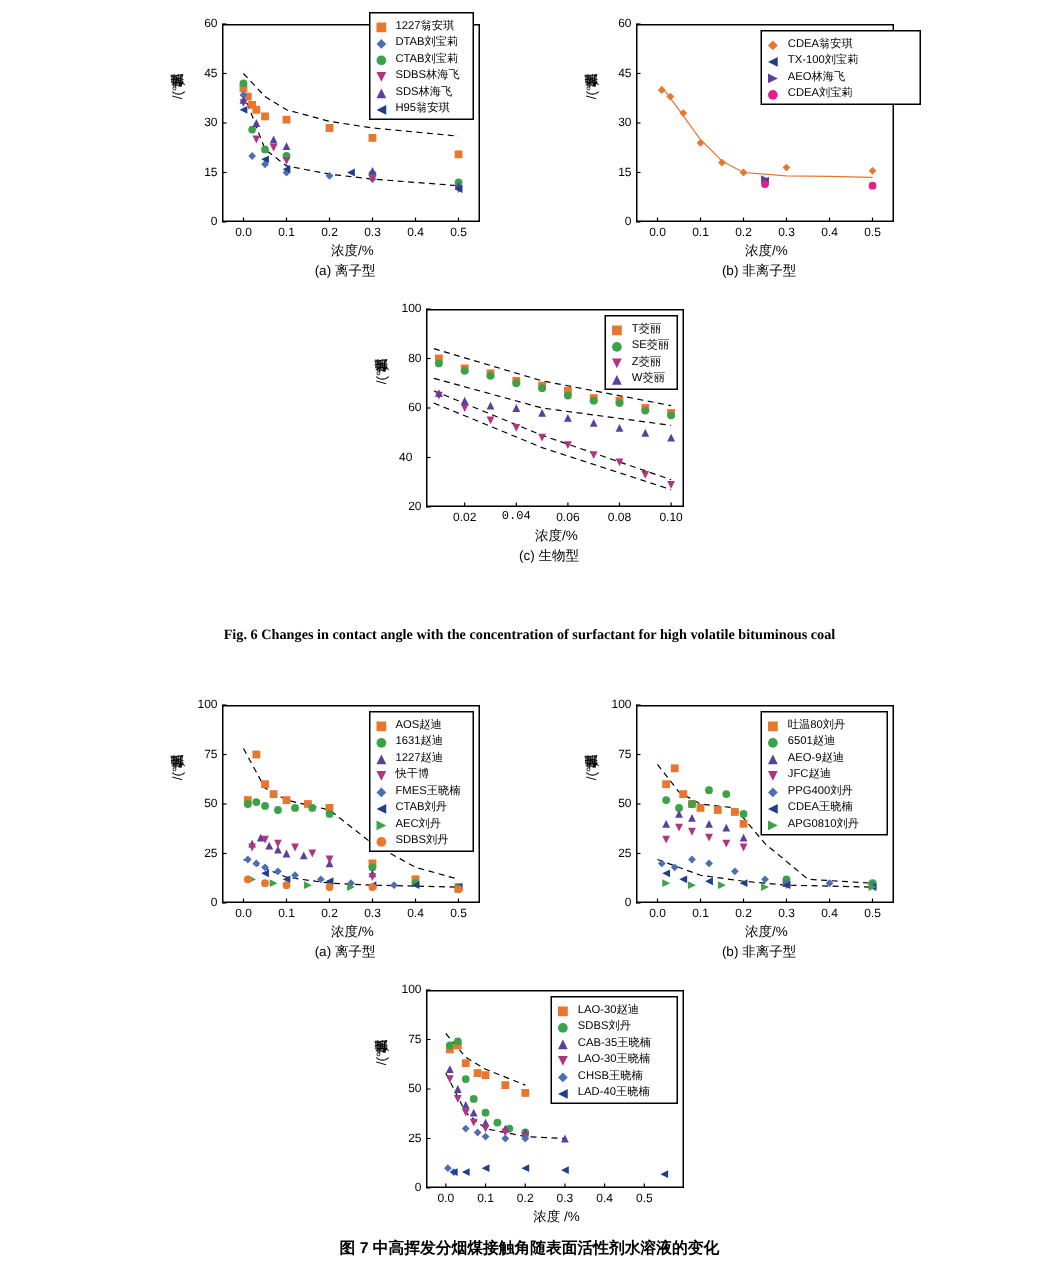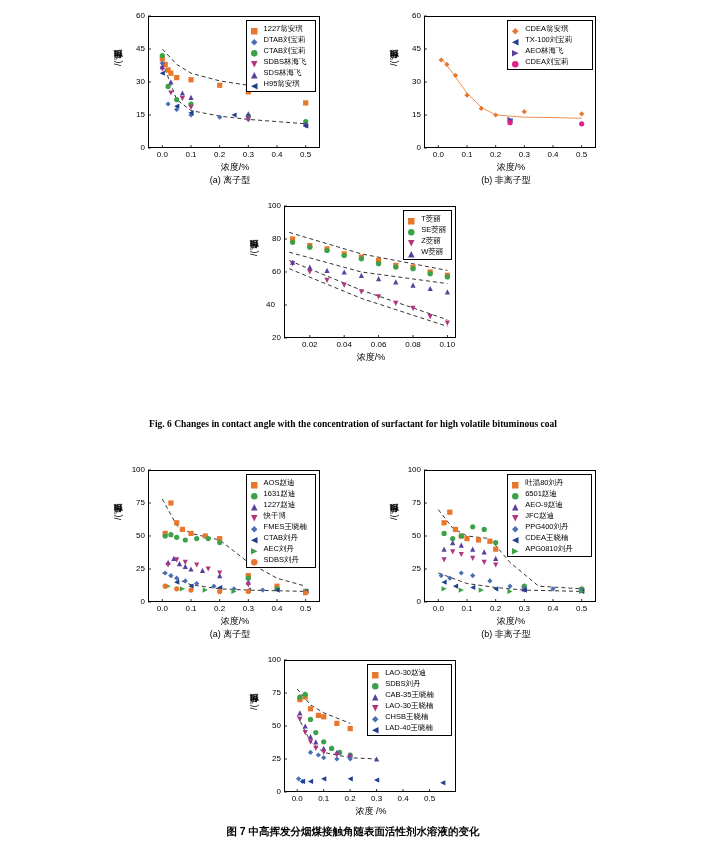--- a/index.html
+++ b/index.html
@@ -168,21 +168,21 @@
       <div class="ticklabel" style="left: 153px; top: 142px; width: 24px;">0.4</div>
       <div class="ticklabel" style="left: 181.667px; top: 142px; width: 24px;">0.5</div>
       <div class="ticklabel" style="left: 12px; top: 135px; width: 21px; text-align: right;">0</div>
       <div class="ticklabel" style="left: 12px; top: 102px; width: 21px; text-align: right;">15</div>
       <div class="ticklabel" style="left: 12px; top: 69px; width: 21px; text-align: right;">30</div>
       <div class="ticklabel" style="left: 12px; top: 36px; width: 21px; text-align: right;">45</div>
       <div class="ticklabel" style="left: 12px; top: 3px; width: 21px; text-align: right;">60</div>
       <div class="axis-label" style="left: 102px; top: 153px; width: 42px; text-align: center;">浓度/%</div>
       <div class="ylabel" style="left: 0px; top: 46px;">接触角/(°)</div>
       <div class="caption" style="left: 0px; top: 166px;">(a) 离子型</div>
-      <div class="legend" style="width: 70.4px; left: 133.6px; top: 12px;">
+      <div class="legend" style="width: 70.4px; left: 133.6px; top: 0;">
         <div class="legend-row">
           <span class="legend-mark"><svg width="10" height="10" style="position:static;">
               <rect x="0" y="0" width="6.5" height="6.5" fill="#e8762c"></rect>
             </svg></span>
           <span class="legend-text">1227翁安琪</span>
         </div>
         <div class="legend-row">
           <span class="legend-mark"><svg width="10" height="10" style="position:static;">
               <polygon points="3.25,0 6.5,3.25 3.25,6.5 0,3.25" fill="#4a6fb5"></polygon>
             </svg></span>
@@ -273,21 +273,21 @@
       <div class="ticklabel" style="left: 153px; top: 142px; width: 24px;">0.4</div>
       <div class="ticklabel" style="left: 181.667px; top: 142px; width: 24px;">0.5</div>
       <div class="ticklabel" style="left: 12px; top: 135px; width: 21px; text-align: right;">0</div>
       <div class="ticklabel" style="left: 12px; top: 102px; width: 21px; text-align: right;">15</div>
       <div class="ticklabel" style="left: 12px; top: 69px; width: 21px; text-align: right;">30</div>
       <div class="ticklabel" style="left: 12px; top: 36px; width: 21px; text-align: right;">45</div>
       <div class="ticklabel" style="left: 12px; top: 3px; width: 21px; text-align: right;">60</div>
       <div class="axis-label" style="left: 102px; top: 153px; width: 42px; text-align: center;">浓度/%</div>
       <div class="ylabel" style="left: 0px; top: 46px;">接触角/(°)</div>
       <div class="caption" style="left: 0px; top: 166px;">(b) 非离子型</div>
-      <div class="legend" style="width: 86px; left: 119.2px; top: 12px;">
+      <div class="legend" style="width: 107px; left: 119.2px; top: 12px;">
         <div class="legend-row">
           <span class="legend-mark"><svg width="10" height="10" style="position:static;">
               <polygon points="3.25,0 6.5,3.25 3.25,6.5 0,3.25" fill="#e8762c"></polygon>
             </svg></span>
           <span class="legend-text">CDEA翁安琪</span>
         </div>
         <div class="legend-row">
           <span class="legend-mark"><svg width="10" height="10" style="position:static;">
               <polygon points="0,3.25 6.5,0 6.5,6.5" fill="#1f3f8c"></polygon>
             </svg></span>
@@ -439,31 +439,32 @@
           <polygon points="2.6,0 5.2,5.2 0,5.2" fill="#5a3f9e"></polygon>
         </g>
         <g transform="translate(179.6,87.9)">
           <polygon points="2.6,0 5.2,5.2 0,5.2" fill="#5a3f9e"></polygon>
         </g>
         <g transform="translate(196.8,91.2)">
           <polygon points="2.6,0 5.2,5.2 0,5.2" fill="#5a3f9e"></polygon>
         </g>
       </svg>
       <div class="ticklabel" style="left: 49.8px; top: 142px; width: 24px;">0.02</div>
-      <div class="ticklabel" style="left: 84.2px; top: 142px; width: 24px;">0.04</div>
+      <div class="ticklabel" style="left: 84.2px; top: 142px; width: 24px; font-family: Liberation Mono, monospace;">0.04</div>
       <div class="ticklabel" style="left: 118.6px; top: 142px; width: 24px;">0.06</div>
       <div class="ticklabel" style="left: 153px; top: 142px; width: 24px;">0.08</div>
       <div class="ticklabel" style="left: 187.4px; top: 142px; width: 24px;">0.10</div>
       <div class="ticklabel" style="left: 12px; top: 135px; width: 21px; text-align: right;">20</div>
       <div class="ticklabel" style="left: 12px; top: 102px; width: 21px; text-align: center;">40</div>
       <div class="ticklabel" style="left: 12px; top: 69px; width: 21px; text-align: right;">60</div>
       <div class="ticklabel" style="left: 12px; top: 36px; width: 21px; text-align: right;">80</div>
       <div class="ticklabel" style="left: 12px; top: 3px; width: 21px; text-align: right;">100</div>
       <div class="axis-label" style="left: 102px; top: 153px; width: 42px; text-align: center;">浓度/%</div>
       <div class="ylabel" style="left: 0px; top: 46px;">接触角/(°)</div>
+      <div class="caption" style="left: 0px; top: 166px;">(c) 生物型</div>
       <div class="legend" style="width: 48.8px; left: 155.2px; top: 12px;">
         <div class="legend-row">
           <span class="legend-mark"><svg width="10" height="10" style="position:static;">
               <rect x="0" y="0" width="6.5" height="6.5" fill="#e8762c"></rect>
             </svg></span>
           <span class="legend-text">T茭丽</span>
         </div>
         <div class="legend-row">
           <span class="legend-mark"><svg width="10" height="10" style="position:static;">
               <circle cx="3.25" cy="3.25" r="3.25" fill="#3aa349"></circle>

